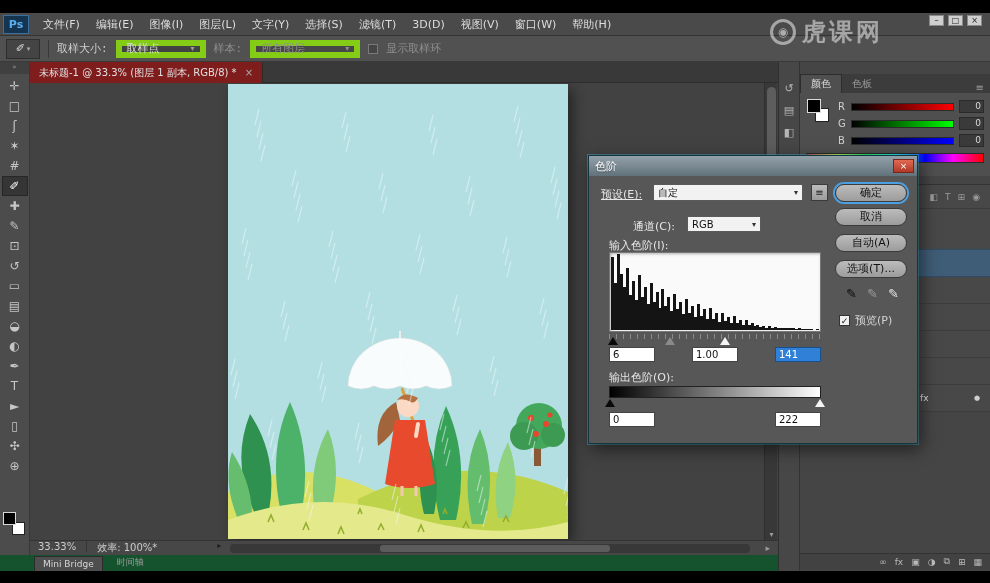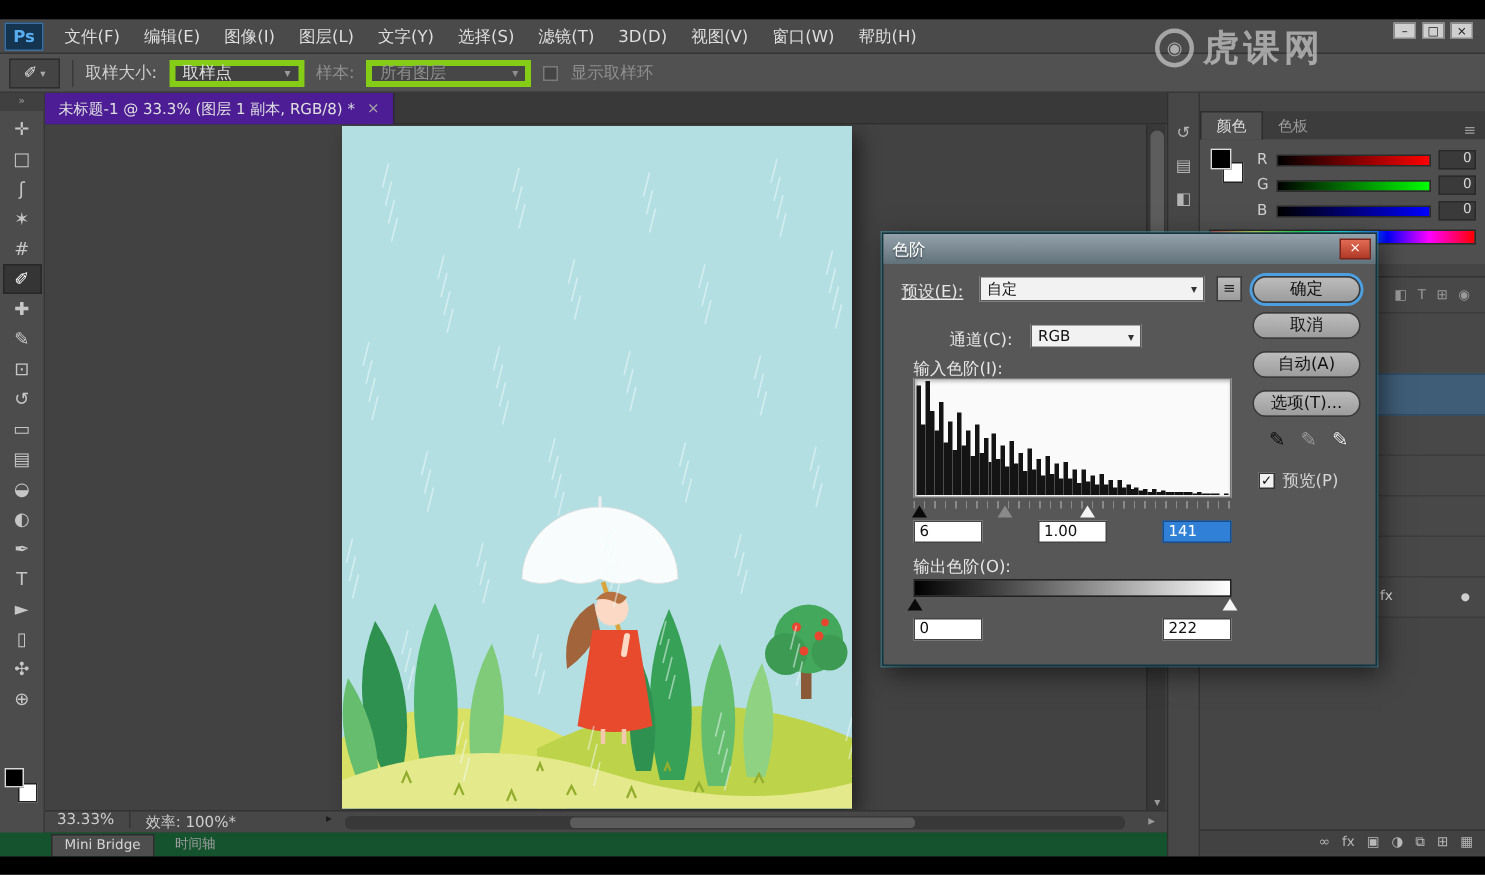--- a/index.html
+++ b/index.html
@@ -17,29 +17,29 @@
   .ps-logo{width:26px;height:19px;margin:0 6px 0 3px;background:#14344f;border:1px solid #3d6f9e;color:#58aef0;font-weight:bold;font-size:11px;text-align:center;line-height:17px;}
   .menus{display:flex;height:100%;align-items:center;}
   .menu-item{padding:0 8px;line-height:23px;color:#dedede;font-size:11px;cursor:default;}
   .win-controls{top:15px;right:8px;display:flex;gap:4px;z-index:70;}
   .win-btn{width:15px;height:11px;background:#cfcfcf;border:1px solid #8a8a8a;color:#222;font-size:8px;line-height:9px;text-align:center;}
 
   
   .optionsbar{left:0;top:36px;width:990px;height:26px;background:#515151;border-bottom:1px solid #393939;display:flex;align-items:center;gap:8px;padding:0 6px;}
   .opt-tool{width:34px;height:20px;background:#444;border:1px solid #2e2e2e;display:flex;align-items:center;justify-content:center;gap:2px;color:#ddd;}
   .opt-sep{width:1px;height:18px;background:#3a3a3a;}
-  .opt-label{color:#cfcfcf;}
+  .opt-label{color:#cfcfcf;font-family:Liberation Mono, monospace;}
   .opt-label.dim, .opt-dim{color:#8f8f8f;}
-  .opt-select{height:18px;background:#424242;border:4px solid #84cc16;display:flex;align-items:center;justify-content:space-between;padding:0 5px;min-width:90px;color:#ddd;}
+  .opt-select{height:18px;background:#424242;border:6px solid #84cc16;display:flex;align-items:center;justify-content:space-between;padding:0 5px;min-width:90px;color:#ddd;}
   .opt-select.disabled{color:#8f8f8f;background:#474747;}
   .opt-check{width:10px;height:10px;border:1px solid #7a7a7a;background:#454545;display:inline-block;}
 
   
   .tabbar{left:30px;top:62px;width:748px;height:21px;background:#393939;border-bottom:1px solid #2d2d2d;display:flex;}
-  .doc-tab{height:21px;background:#4c1d95;border-right:1px solid #2a2a2a;display:flex;align-items:center;gap:8px;padding:0 9px;color:#e0e0e0;font-size:10px;}
+  .doc-tab{height:21px;background:#7f1d1d;border-right:1px solid #2a2a2a;display:flex;align-items:center;gap:8px;padding:0 9px;color:#e0e0e0;font-size:10px;}
   .doc-tab .close{color:#a8a8a8;font-size:10px;}
 
   
   .toolbar{left:0;top:62px;width:30px;height:509px;background:#4c4c4c;border-right:1px solid #373737;}
   .tb-cap{height:12px;background:#404040;color:#9a9a9a;font-size:7px;text-align:center;line-height:11px;}
   .tools{display:flex;flex-direction:column;align-items:center;padding-top:2px;}
   .tool{width:26px;height:20px;display:flex;align-items:center;justify-content:center;color:#c6c6c6;font-size:12px;cursor:default;}
   .tool.active{background:#353535;box-shadow:inset 0 0 0 1px #272727;color:#fff;}
   .fg-bg{position:absolute;left:3px;bottom:33px;width:24px;height:26px;}
   .bg-swatch{position:absolute;left:9px;top:10px;width:13px;height:13px;background:#fff;border:1px solid #222;}

